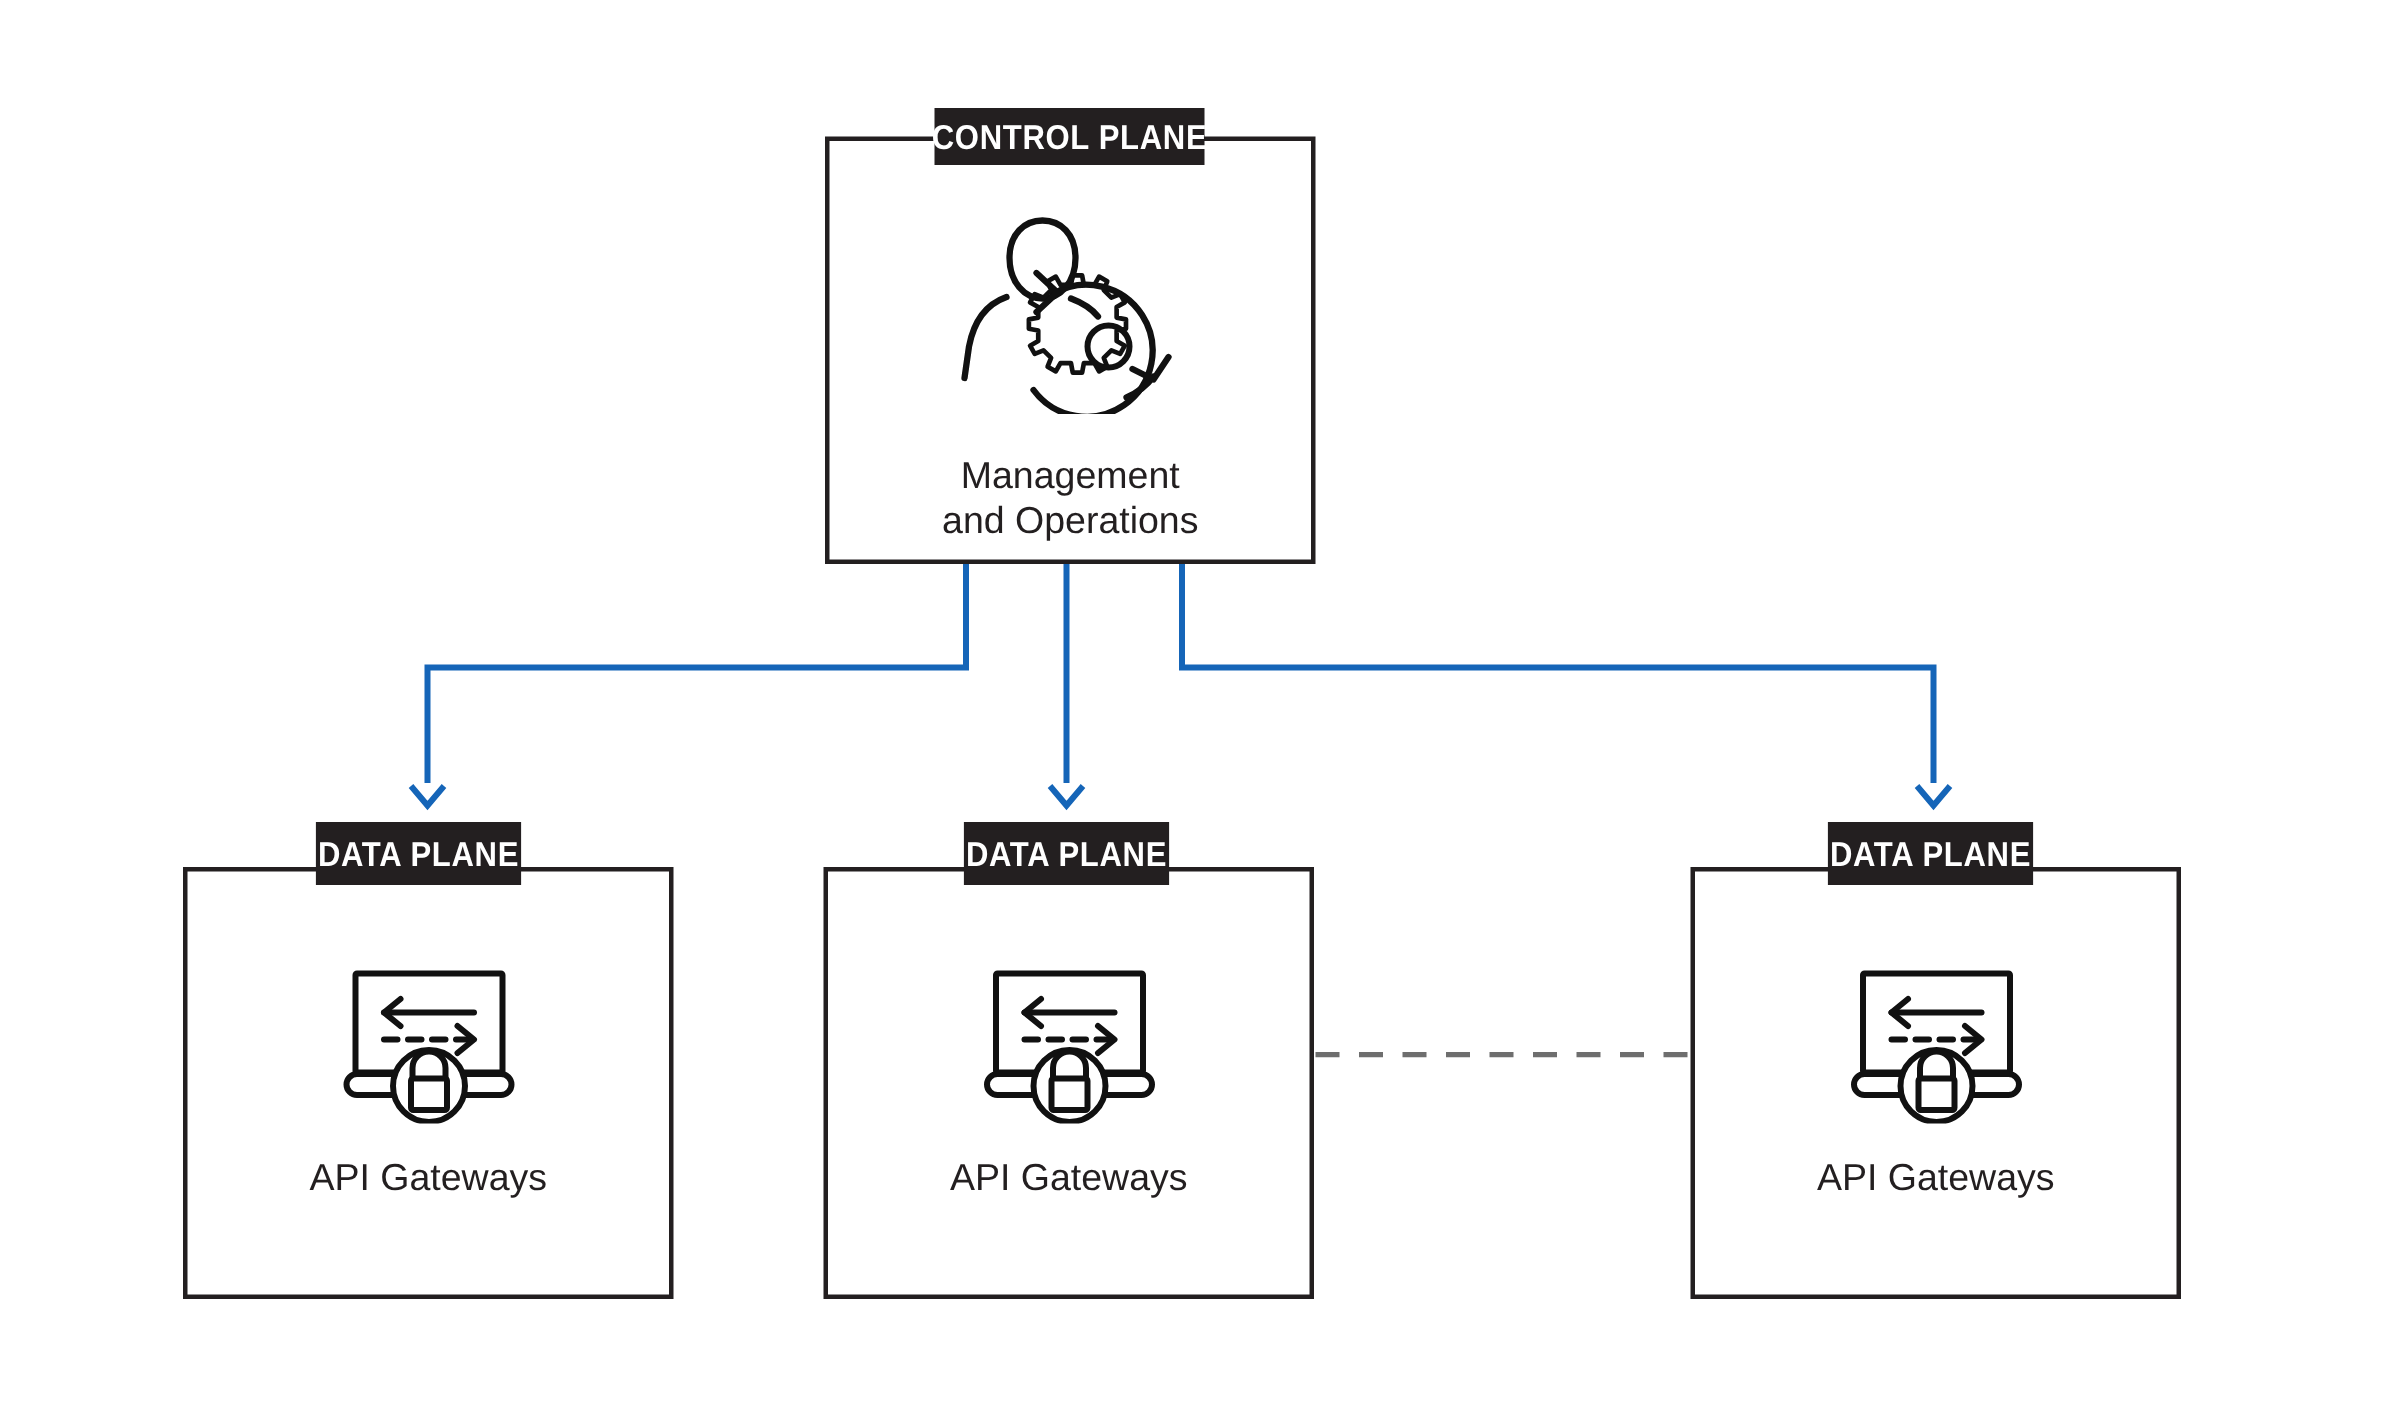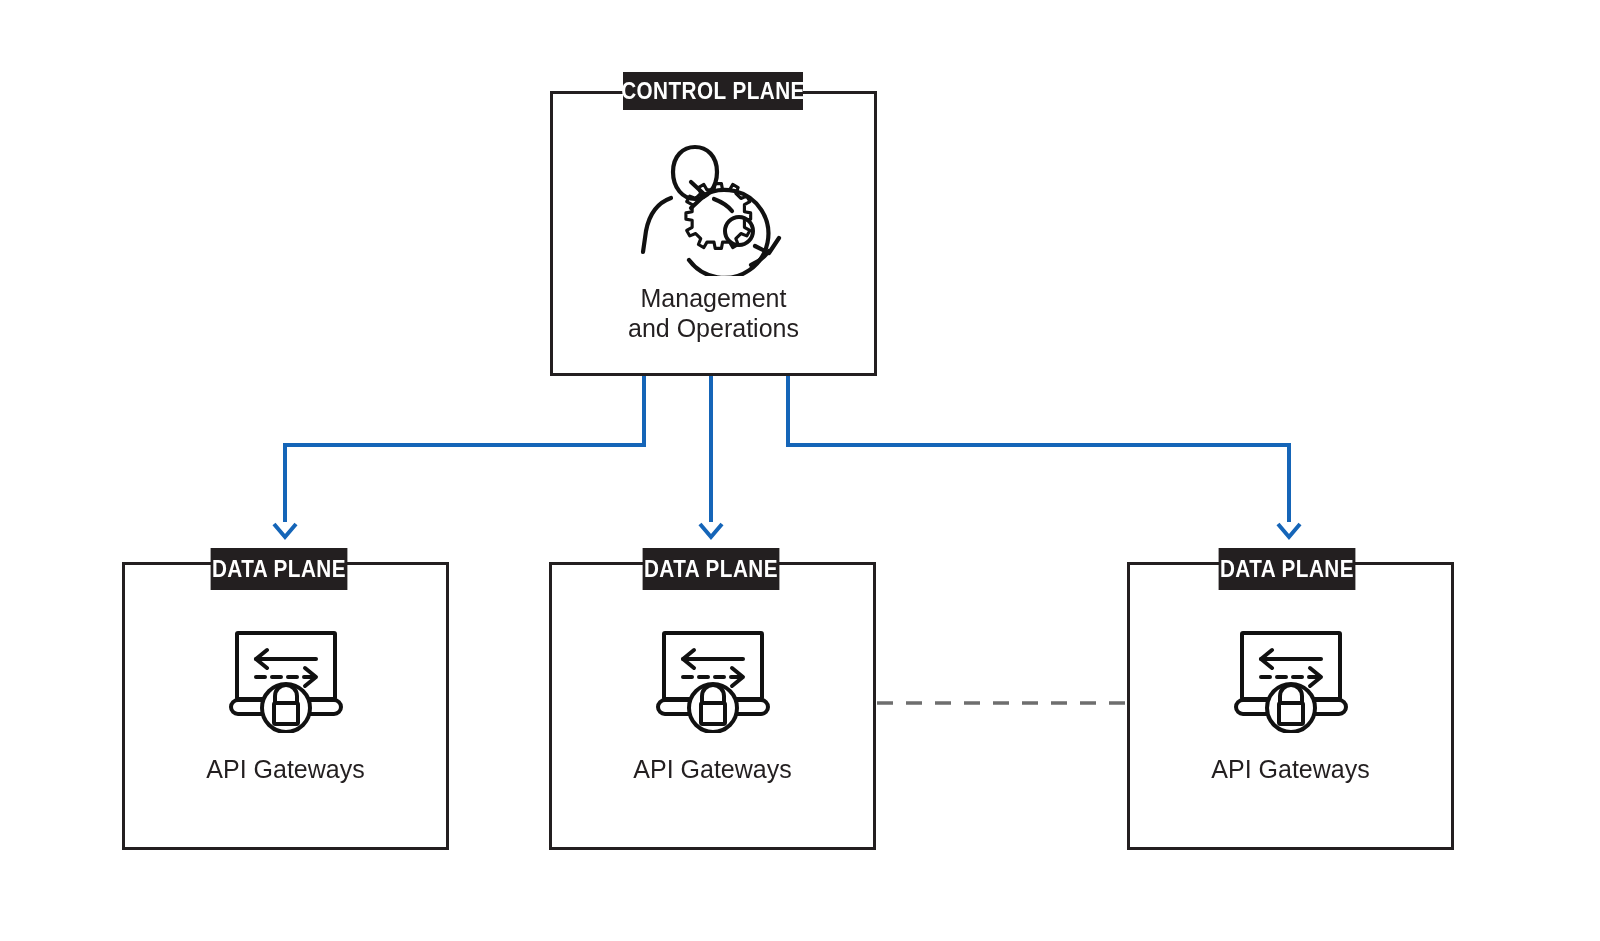--- a/index.html
+++ b/index.html
@@ -79,21 +79,21 @@
   }
   #control-plane-badge {
     left: 613px;
     top: 72px;
     width: 200px;
     height: 38px;
     font-size: 23px;
   }
 
   .data-plane-box {
-    top: 562px;
+    top: 578px;
     width: 327px;
     height: 288px;
   }
   #data-plane-box-1 { left: 122px; }
   #data-plane-box-2 { left: 549px; }
   #data-plane-box-3 { left: 1127px; }
 
   .data-plane-badge {
     top: 548px;
     width: 152px;
@@ -107,21 +107,21 @@
   
   .icon-wrap {
     display: block;
     line-height: 0;
   }
 
   #control-plane-icon-wrap { margin-top: 42px; }
   .gateway-icon-wrap      { margin-top: 62px; }
 
   .node-caption {
-    margin-top: 8px;
+    margin-top: 27px;
     text-align: center;
     font-size: 25px;
     line-height: 1.18;
     color: #231F20;
     font-family: "Liberation Sans", sans-serif;
     white-space: pre-line;
   }
   .gateway-caption { margin-top: 22px; }
 </style>
 </head>

